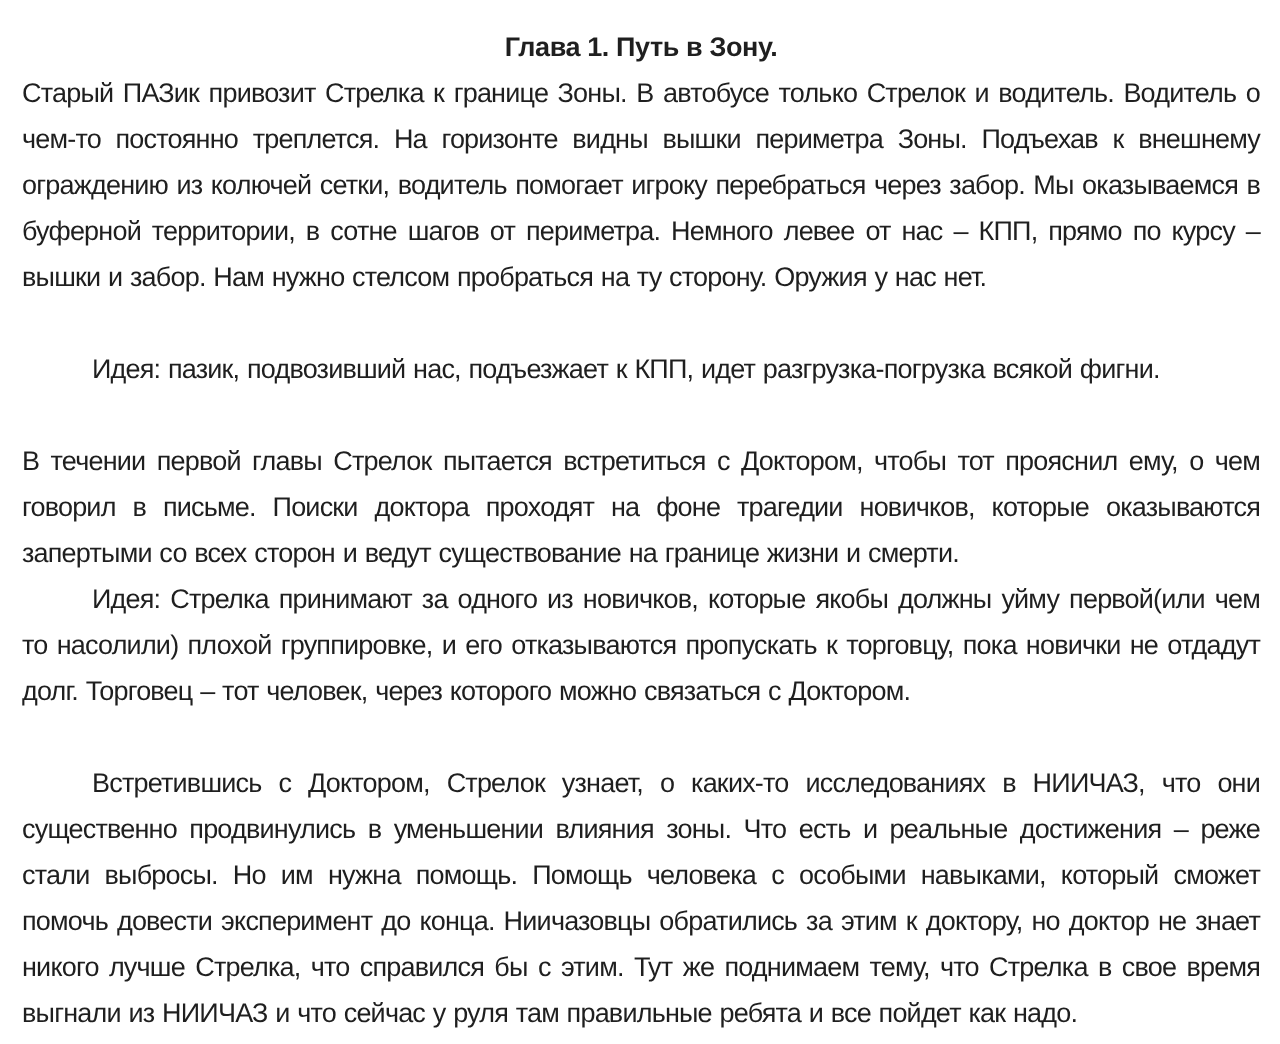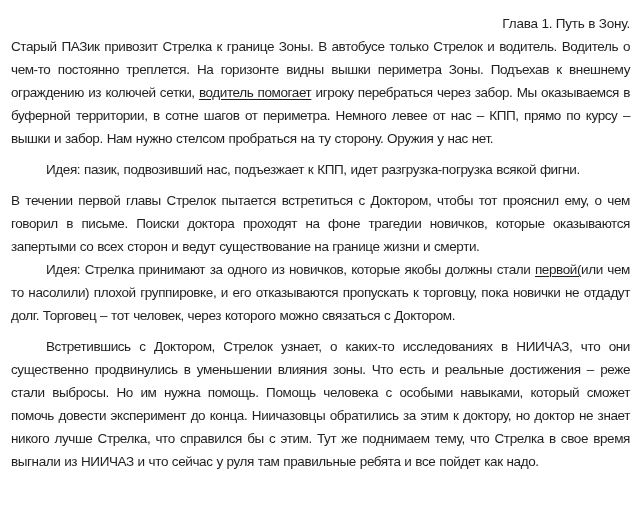--- a/index.html
+++ b/index.html
@@ -17,49 +17,48 @@
   .page {
     box-sizing: border-box;
     width: 640px;
     height: 522px;
     padding: 12px 10px 6px 11px;
     background: #ffffff;
   }
   .doc-title {
     margin: 0;
     font-size: 13.5px;
-    font-weight: normal;
-    text-align: right;
+    font-weight: bold;
+    text-align: center;
     line-height: 23px;
     letter-spacing: -0.2px;
   }
   .para {
     margin: 0;
     font-size: 13.5px;
     line-height: 23px;
     text-align: justify;
     letter-spacing: -0.4px;
     word-spacing: 0.5px;
   }
   .para.indent {
     text-indent: 35px;
   }
   .para.space-before {
-    margin-top: 8px;
+    margin-top: 23px;
   }
   .u {
-    text-decoration: underline;
     text-underline-offset: 2px;
   }
 </style>
 </head>
 <body>
 
 <div class="page">
   <h1 class="doc-title">Глава 1. Путь в Зону.</h1>
   <div>
       <p class="para"><span class="">Старый ПАЗик привозит Стрелка к границе Зоны. В автобусе только Стрелок и водитель. Водитель о чем-то постоянно треплется. На горизонте видны вышки периметра Зоны. Подъехав к внешнему ограждению из колючей сетки, </span><span class="u">водитель помогает</span><span class=""> игроку перебраться через забор. Мы оказываемся в буферной территории, в сотне шагов от периметра. Немного левее от нас – КПП, прямо по курсу – вышки и забор. Нам нужно стелсом пробраться на ту сторону. Оружия у нас нет.</span></p>
       <p class="para indent space-before"><span class="">Идея: пазик, подвозивший нас, подъезжает к КПП, идет разгрузка-погрузка всякой фигни.</span></p>
       <p class="para space-before"><span class="">В течении первой главы Стрелок пытается встретиться с Доктором, чтобы тот прояснил ему, о чем говорил в письме. Поиски доктора проходят на фоне трагедии новичков, которые оказываются запертыми со всех сторон и ведут существование на границе жизни и смерти.</span></p>
-      <p class="para indent"><span class="">Идея: Стрелка принимают за одного из новичков, которые якобы должны стали </span><span class="u">первой(</span><span class="">или чем то насолили) плохой группировке, и его отказываются пропускать к торговцу, пока новички не отдадут долг. Торговец – тот человек, через которого можно связаться с Доктором.</span></p>
+      <p class="para indent"><span class="">Идея: Стрелка принимают за одного из новичков, которые якобы должны уйму </span><span class="u">первой(</span><span class="">или чем то насолили) плохой группировке, и его отказываются пропускать к торговцу, пока новички не отдадут долг. Торговец – тот человек, через которого можно связаться с Доктором.</span></p>
       <p class="para indent space-before"><span class="">Встретившись с Доктором, Стрелок узнает, о каких-то исследованиях в НИИЧАЗ, что они существенно продвинулись в уменьшении влияния зоны. Что есть и реальные достижения – реже стали выбросы. Но им нужна помощь. Помощь человека с особыми навыками, который сможет помочь довести эксперимент до конца. Ниичазовцы обратились за этим к доктору, но доктор не знает никого лучше Стрелка, что справился бы с этим. Тут же поднимаем тему, что Стрелка в свое время выгнали из НИИЧАЗ и что сейчас у руля там правильные ребята и все пойдет как надо.</span></p>
     </div>
 </div>
 
 </body></html>

